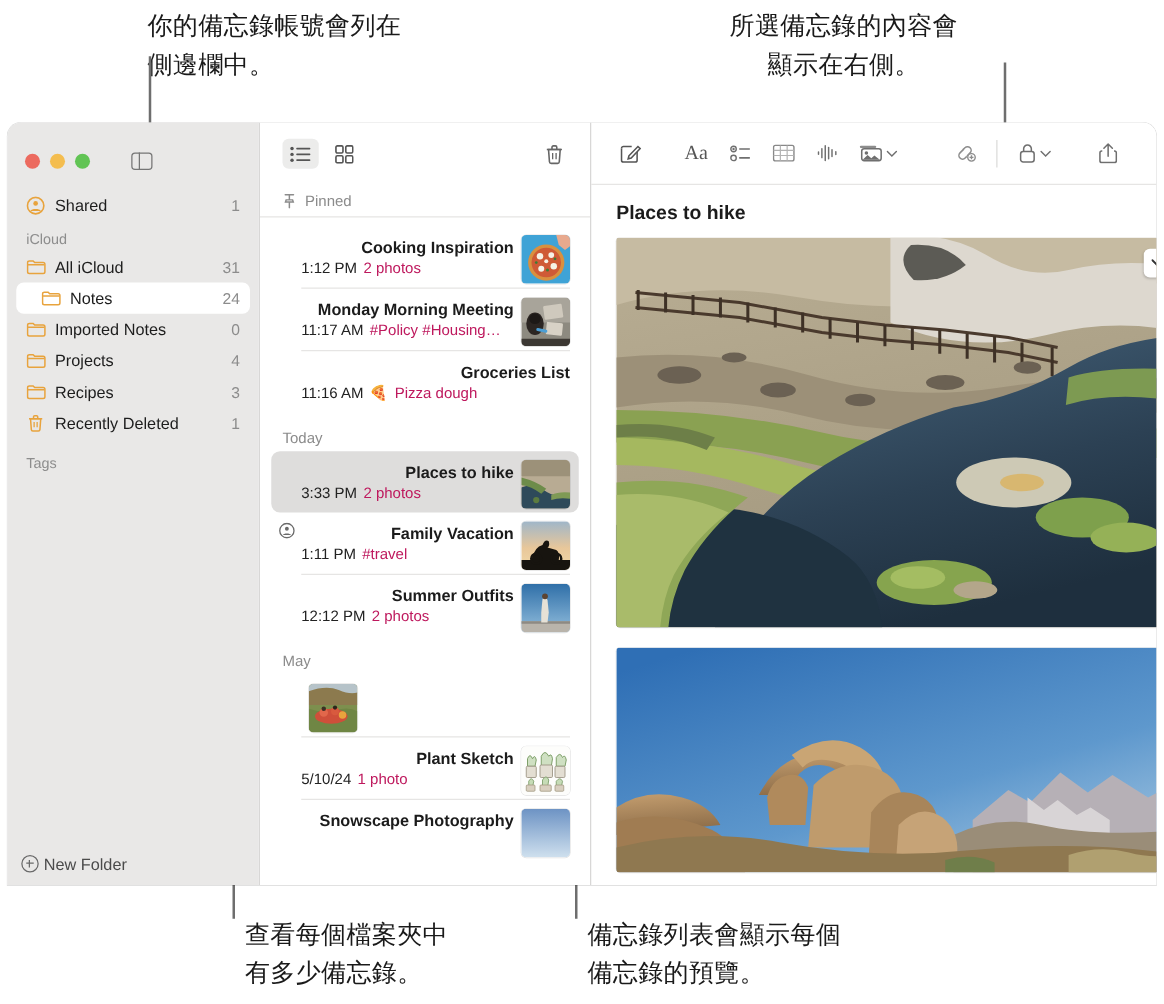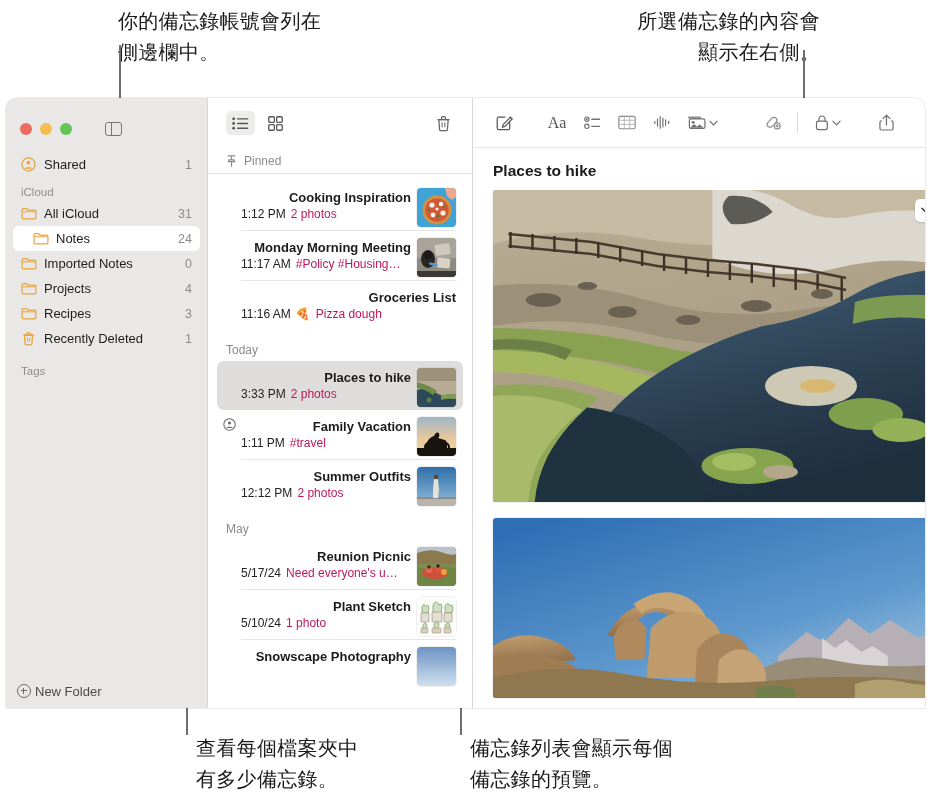--- a/index.html
+++ b/index.html
@@ -15,21 +15,21 @@
   
   .callout {
     position: absolute;
     font-size: 20px;
     line-height: 31px;
     color: #1a1a1a;
     white-space: pre-line;
     letter-spacing: 0.3px;
   }
   .callout.tl { left: 118px; top: 6px; text-align: left; }
-  .callout.tr { left: 530px; top: 6px; text-align: right; width: 290px; }
+  .callout.tr { left: 530px; top: 6px; text-align: center; width: 290px; }
   .callout.bl { left: 196px; top: 733px; text-align: left; }
   .callout.br { left: 470px; top: 733px; text-align: left; }
 
   .leader { position: absolute; background: #6e6e6e; }
   .leader-v { width: 2px; }
   .leader-h { height: 2px; }
 
   
   .window {
     position: absolute;
@@ -551,27 +551,20 @@
               <path d="M0 30 h39 v2 h-39 z" fill="#8e8a83"></path>
               <path d="M17 12 q3 -2 4 1 l1 10 -1 8 h-5 l0 -8 z" fill="#e6e1d6"></path>
               <circle cx="19" cy="10" r="2.3" fill="#5c4431"></circle>
             </svg>
           </div>
         </div>
 
         <div class="group-head">May</div>
 
         <div class="note-row">
-          <div class="note-text">
-            <div class="note-title">Reunion Picnic</div>
-            <div class="note-meta">
-              <span>5/17/24</span>
-              <span class="note-preview">Need everyone's u…</span>
-            </div>
-          </div>
           <div class="note-thumb">
             <svg width="39" height="39" viewBox="0 0 39 39">
               <rect width="39" height="39" fill="#7d8f4e"></rect>
               <path d="M0 0 h39 v8 h-39 z" fill="#b6c3c9"></path>
               <path d="M0 6 q14 -5 24 -1 q9 4 15 2 v10 h-39 z" fill="#8c7a4e"></path>
               <path d="M0 20 q12 4 22 1 q10 -3 17 1 v17 h-39 z" fill="#6f8644"></path>
               <ellipse cx="18" cy="26" rx="13" ry="6" fill="#cf4f3a"></ellipse>
               <circle cx="12" cy="23" r="3.4" fill="#e2674b"></circle>
               <circle cx="21" cy="22" r="3.2" fill="#d85a3e"></circle>
               <circle cx="27" cy="25" r="3" fill="#e8a33d"></circle>

